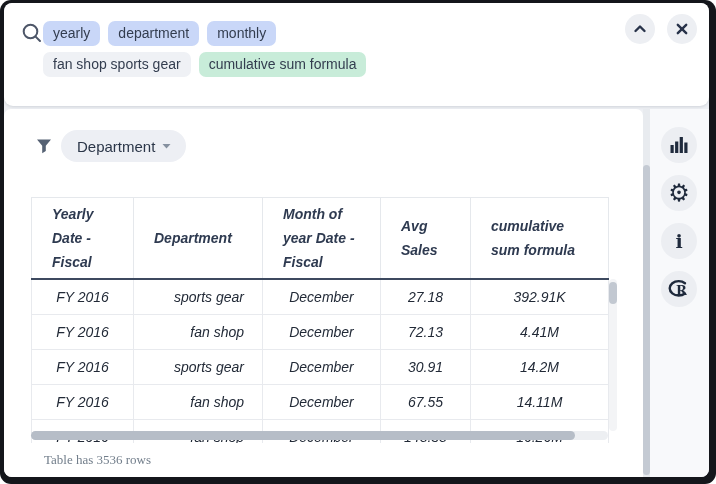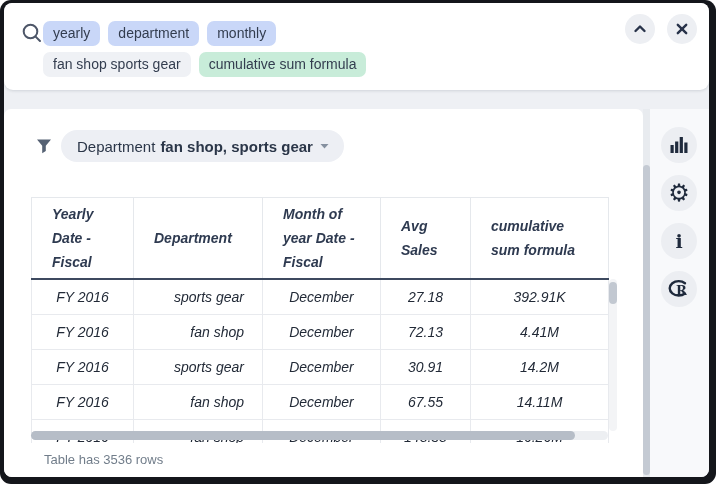--- a/index.html
+++ b/index.html
@@ -1,20 +1,20 @@
 <!DOCTYPE html>
 <html><head>
 <meta charset="utf-8">
 <style>
   html,body{margin:0;padding:0;background:#ffffff;font-family:"Liberation Sans",sans-serif;}
   .window{position:relative;width:716px;height:484px;background:#14161b;border-radius:11px;overflow:hidden;}
   .inner{position:absolute;left:4px;top:3px;right:7px;bottom:7px;background:#eef0f4;border-radius:8px;overflow:hidden;}
 
   
-  .search-bar{position:absolute;left:0;top:0;right:0;height:87px;background:#ffffff;border-radius:8px 8px 9px 9px;box-shadow:0 1px 3px rgba(30,40,55,.14);}
+  .search-bar{position:absolute;left:0;top:0;right:0;height:103px;background:#ffffff;border-radius:8px 8px 9px 9px;box-shadow:0 1px 3px rgba(30,40,55,.14);}
   .search-icon{position:absolute;left:17px;top:19px;width:22px;height:22px;color:#4d5668;}
   .chips{position:absolute;left:39px;top:18px;display:flex;flex-direction:column;gap:6px;}
   .chip-row{display:flex;gap:8px;align-items:center;}
   .chip{height:25px;line-height:25px;padding:0 10px;border-radius:7px;font-size:14px;color:#333d4f;white-space:nowrap;}
   .chip.blue{background:#c9d7f8;}
   .chip.green{background:#c8ecd9;}
   .chip.gray{background:#eff1f5;}
   .chip.grp{margin-left:18px;}
   .round-btn{position:absolute;top:11px;width:30px;height:30px;border-radius:50%;background:#edeff3;border:none;display:flex;align-items:center;justify-content:center;cursor:pointer;padding:0;color:#28334a;}
   .btn-collapse{left:621px;}
@@ -39,21 +39,21 @@
   col.c1{width:102px}col.c2{width:129px}col.c3{width:118px}col.c4{width:90px}col.c5{width:138px}
   th{height:81px;box-sizing:border-box;border:1px solid #e5e8ec;border-bottom:2px solid #3d495f;font-size:14px;font-weight:700;color:#2e3a50;text-align:left;vertical-align:middle;padding:4px 18px 4px 20px;line-height:24px;}
   td{height:35px;box-sizing:border-box;border:1px solid #e8eaee;border-top:none;font-size:14px;color:#222a37;padding:0 18px;white-space:nowrap;}
   td.al-r{text-align:center;}
   td.al-l{text-align:right;}
   .tbl-vscroll{position:absolute;left:605px;top:170px;width:8px;height:152px;background:#f3f4f6;border-radius:4px;}
   .tbl-vscroll .thumb{position:absolute;left:0;top:3px;width:8px;height:22px;background:#c2c8d1;border-radius:4px;}
   .tbl-hscroll{position:absolute;left:27px;top:322px;width:577px;height:9px;background:#edeff2;border-radius:5px;}
   .tbl-hscroll .thumb{position:absolute;left:0;top:0;width:544px;height:9px;background:#b6bdc7;border-radius:5px;}
 
-  .footer-note{position:absolute;left:40px;top:343px;font-size:13px;color:#717d8a;}
+  .footer-note{position:absolute;left:40px;top:343px;font-size:13px;color:#717d8a;font-family:Liberation Serif, serif;}
 
   .icon-svg{display:block;}
   .gear-glyph{font-family:"DejaVu Sans",sans-serif;font-size:24px;line-height:1;color:#1f2a3c;}
   .info-glyph{font-family:"DejaVu Serif",serif;font-weight:700;font-size:19px;line-height:1;color:#1f2a3c;}
 </style>
 </head>
 <body>
 
 <div class="window">
   <div class="inner">
@@ -94,21 +94,20 @@
     </div>
 
     <div class="main-card">
       <span class="funnel">
         <svg class="icon-svg" width="16" height="16" viewBox="0 0 16 16" fill="currentColor">
           <path d="M1,1.5 H15 L9.8,7.8 V13 L6.2,15.2 V7.8 Z"></path>
         </svg>
       </span>
       <div class="filter-pill">
         <span>Department</span>
-          <b>fan shop, sports gear</b>
         <span class="filter-caret">
           <svg class="icon-svg" width="11" height="8" viewBox="0 0 11 8" fill="currentColor">
               <path d="M1.5,2 L5.5,6.5 L9.5,2 Z"></path>
             </svg>
         </span>
       </div>
 
       <div class="table-wrap">
         <table>
           <colgroup>

